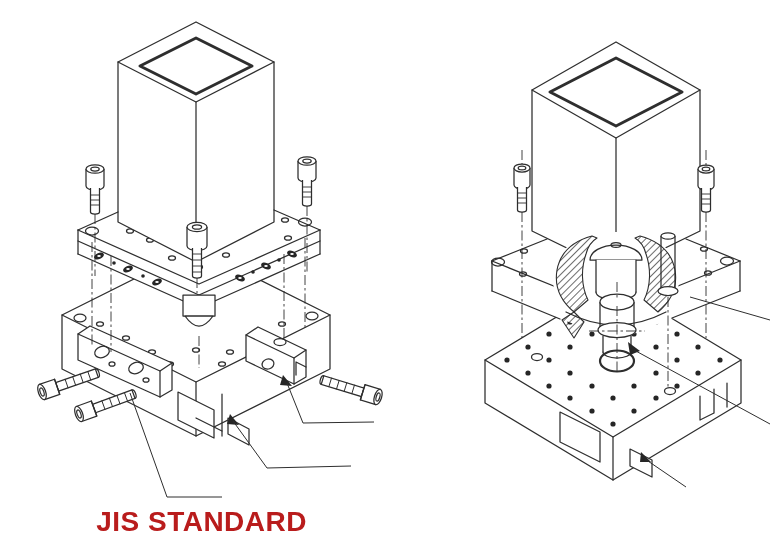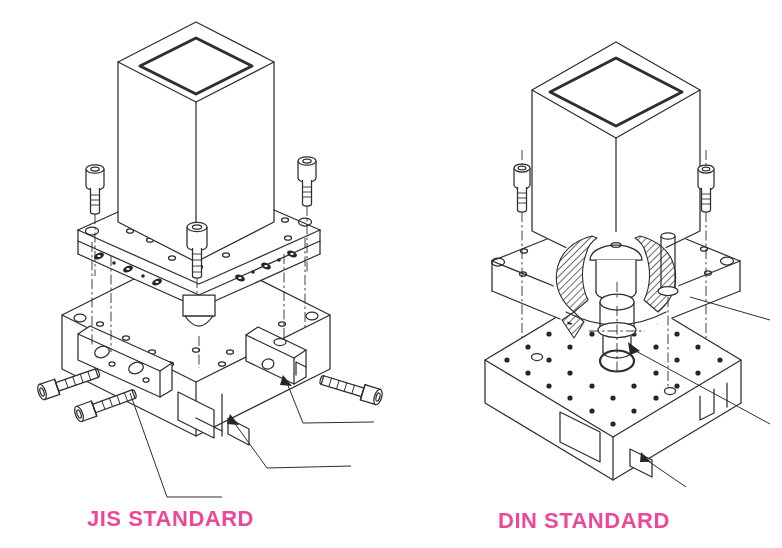--- a/index.html
+++ b/index.html
@@ -1,19 +1,19 @@
 <!DOCTYPE html>
 <html><head>
 <meta charset="utf-8">
 <style>
   html,body{margin:0;padding:0;background:#ffffff;}
   .page{position:relative;width:782px;height:548px;background:#ffffff;overflow:hidden;
         font-family:"Liberation Sans", sans-serif;}
-  .caption{position:absolute;font-weight:bold;font-size:22px;color:#ec4899;
-           text-align:left;letter-spacing:0.5px;white-space:nowrap;}
+  .caption{position:absolute;font-weight:bold;font-size:28px;color:#b91c1c;
+           text-align:right;letter-spacing:0.5px;white-space:nowrap;}
   .caption.jis{left:87px;top:506px;width:220px;}
   .caption.din{left:498px;top:508px;width:240px;}
   svg{position:absolute;left:0;top:0;}
   .ln{stroke:#2e2e2e;stroke-width:1.25;fill:none;stroke-linecap:round;stroke-linejoin:round;}
   .th{stroke:#2e2e2e;stroke-width:0.9;fill:none;stroke-linecap:round;}
   .fw{fill:#ffffff;stroke:#2e2e2e;stroke-width:1.25;stroke-linejoin:round;}
   .fo{fill:#ffffff;stroke:none;}
   .fd{fill:#262626;stroke:none;}
   .thk{stroke:#2e2e2e;stroke-width:3;fill:none;stroke-linejoin:round;}
   .b2{stroke:#2e2e2e;stroke-width:2.2;fill:none;}
@@ -330,15 +330,14 @@
       <path class="ldr" d="M690,297 L770,320"></path>
       <polygon class="fd" points="628,342 640,351 630,355"></polygon>
       <path class="ldr" d="M634,350 L770,424"></path>
       <polygon class="fd" points="641,452 651,462 640,462"></polygon>
       <path class="ldr" d="M645,459 L686,487"></path>
     </g>
   </g>
 </svg>
 
 <div class="caption jis">JIS STANDARD</div>
-<div class="caption din">DIN STANDARD</div>
 
 </div>
 
 </body></html>

